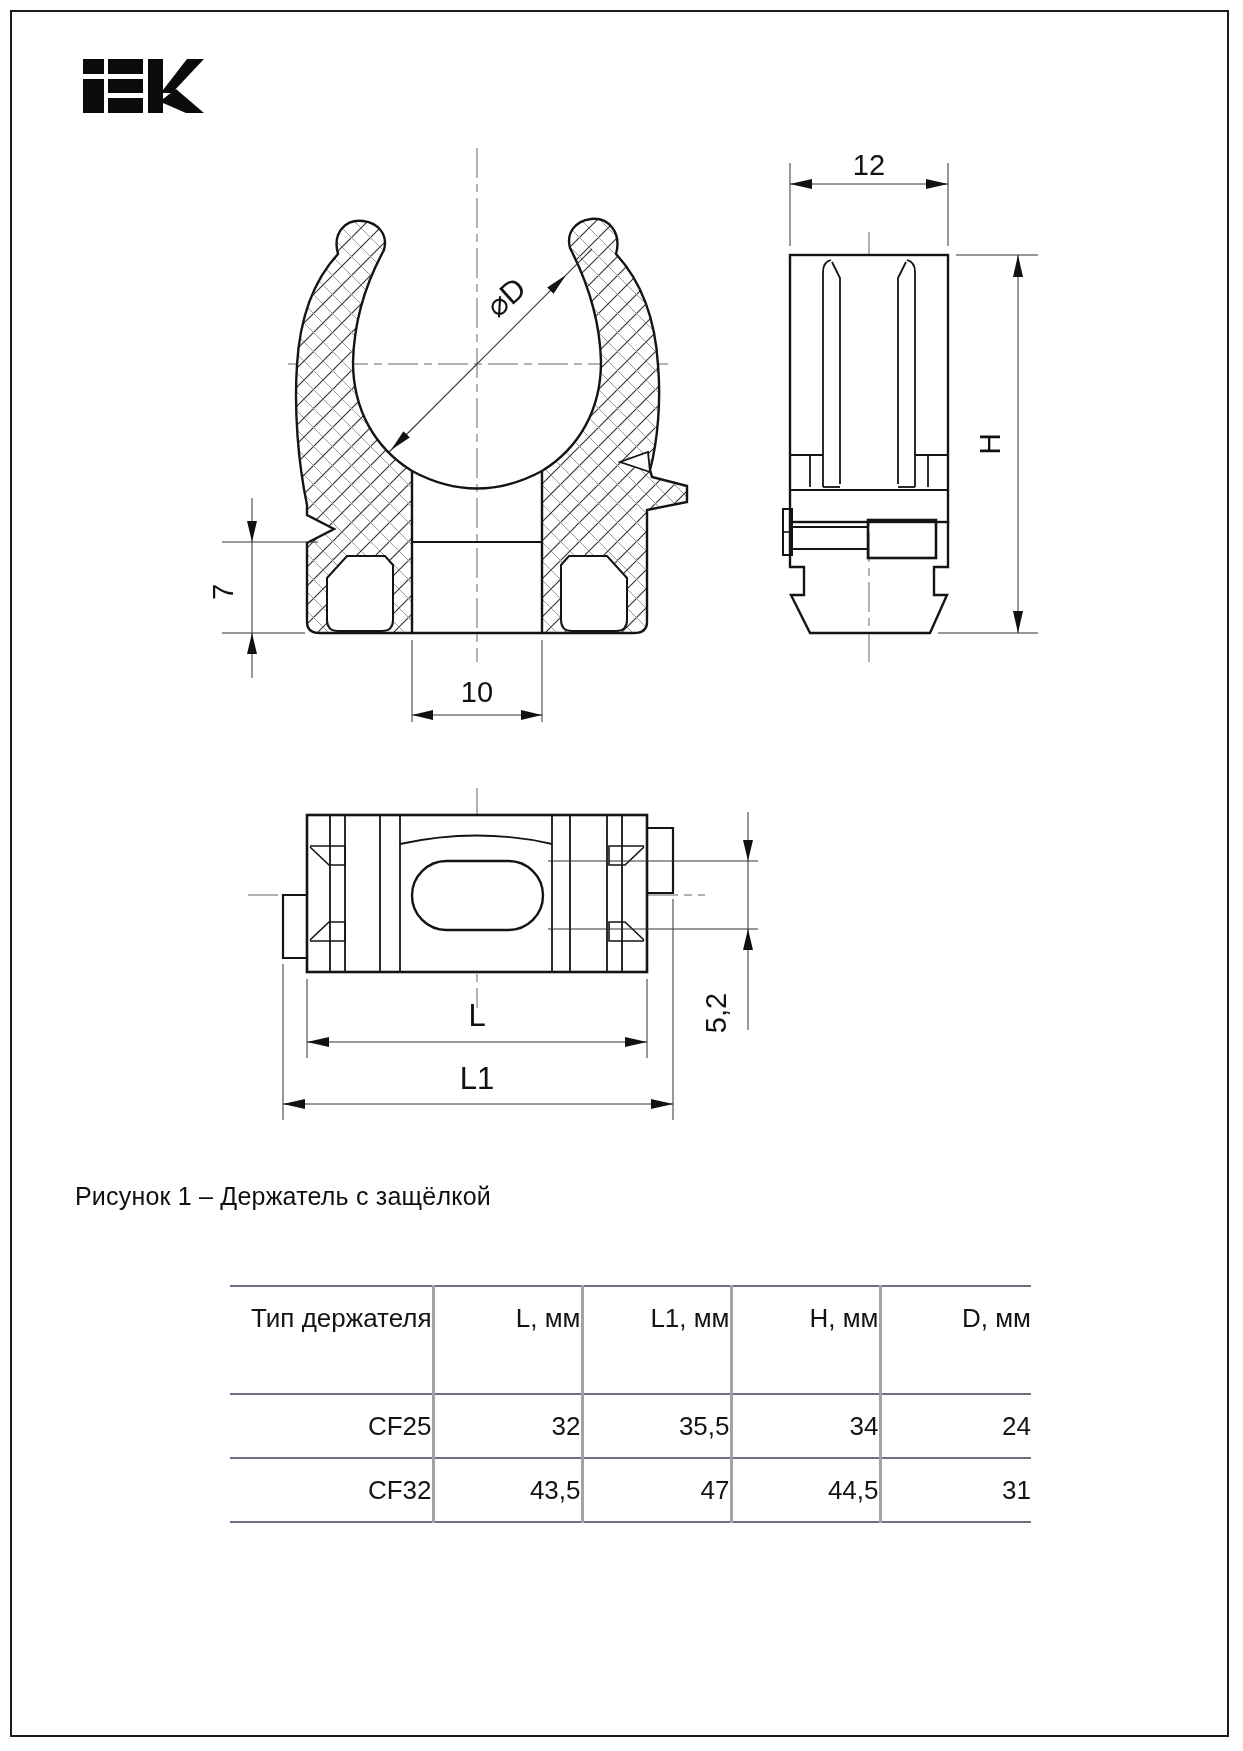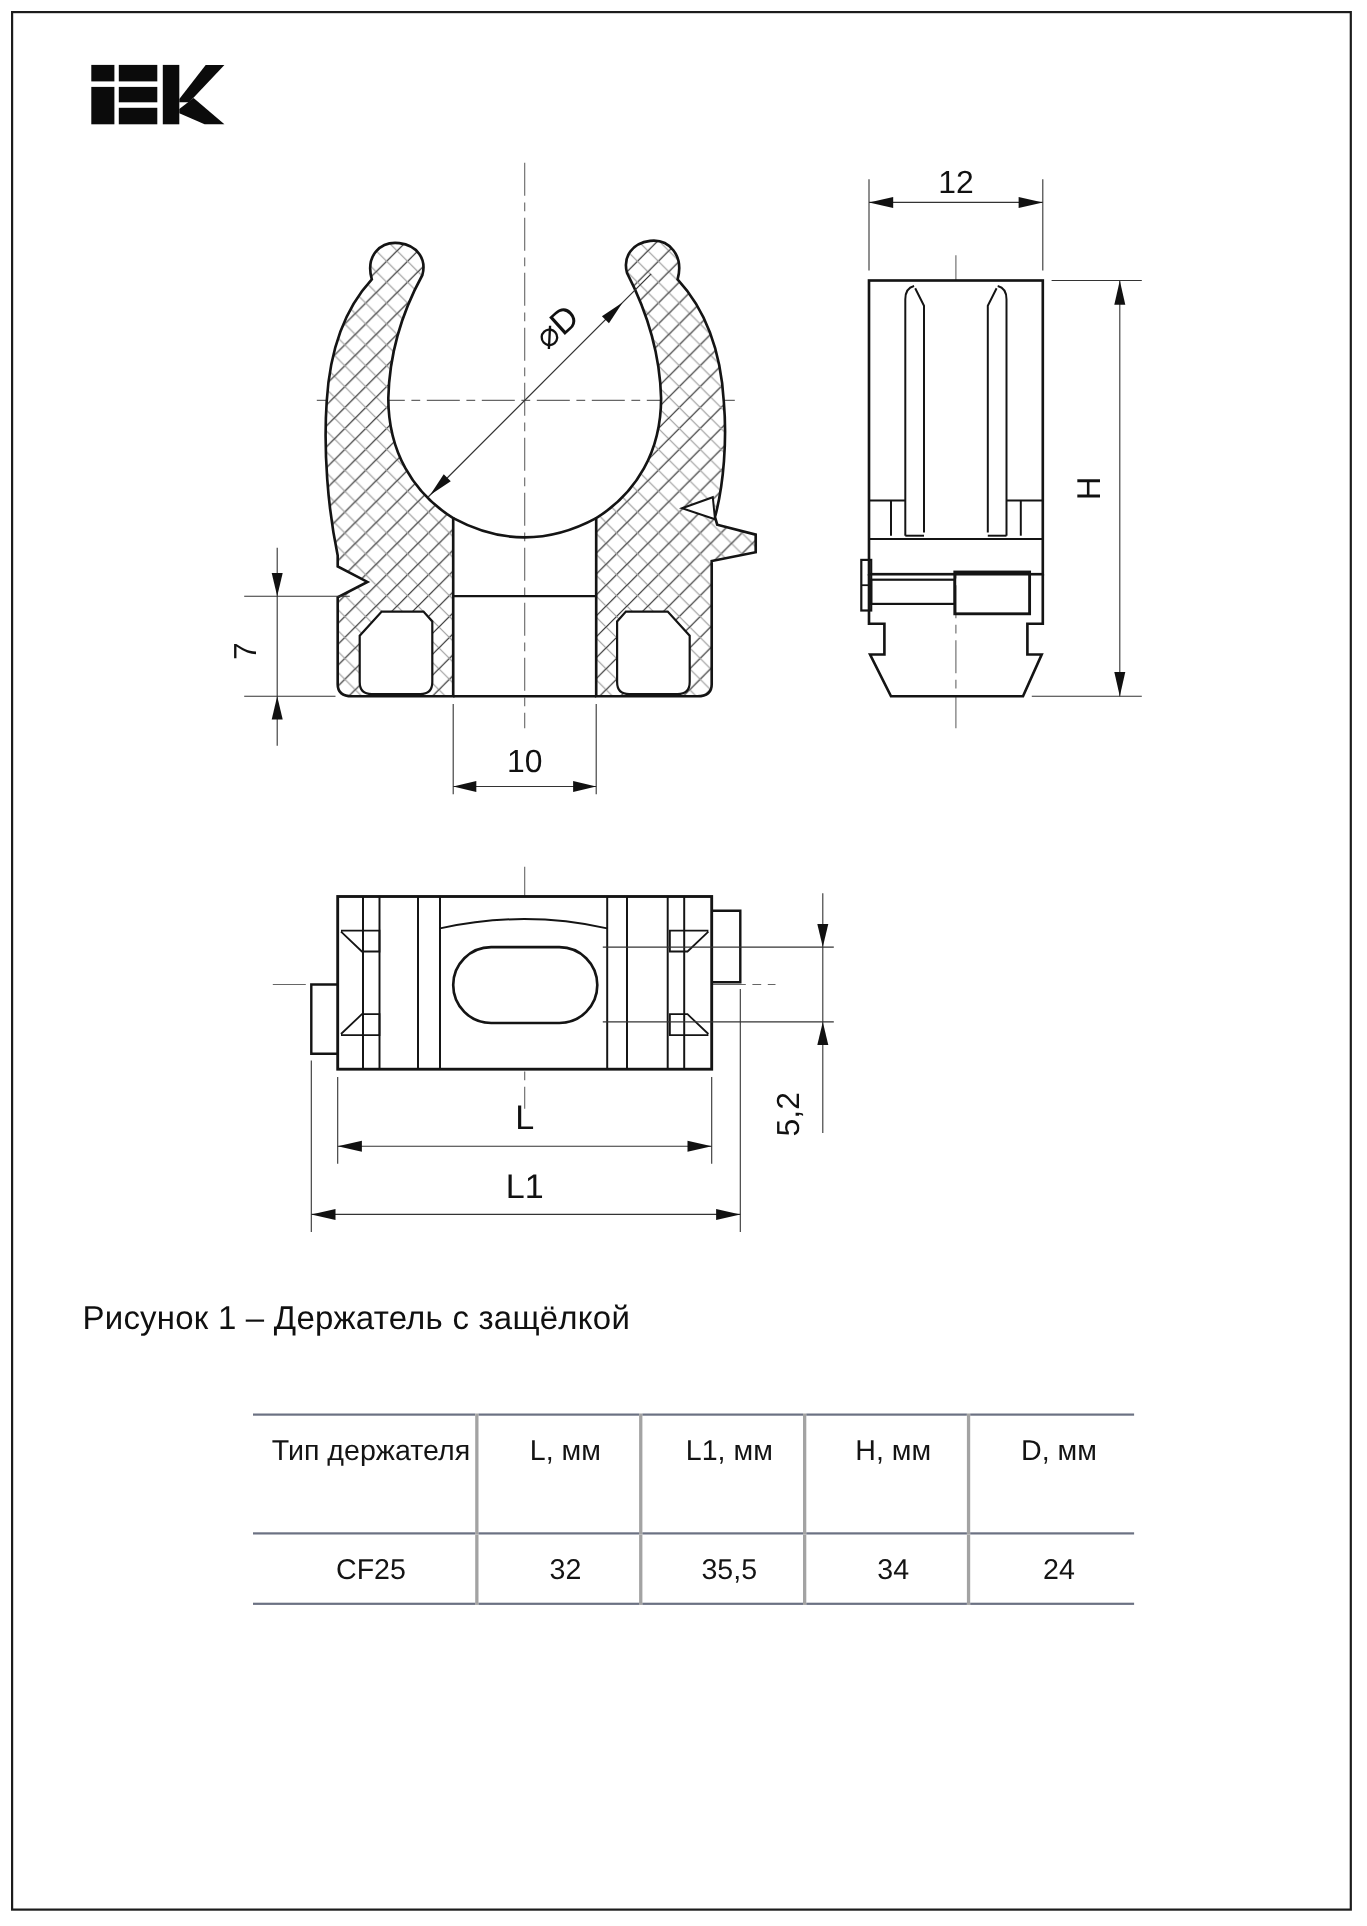--- a/index.html
+++ b/index.html
@@ -1,21 +1,21 @@
 <!DOCTYPE html>
 <html><head>
 <meta charset="utf-8">
 <style>
   html,body{margin:0;padding:0;background:#ffffff;}
   body{width:1243px;height:1751px;position:relative;font-family:"Liberation Sans",sans-serif;color:#111;overflow:hidden;}
   .page-border{position:absolute;left:10px;top:10px;width:1219px;height:1727px;border:2px solid #1c1c1c;box-sizing:border-box;}
   svg text{font-family:"Liberation Sans","DejaVu Sans",sans-serif;fill:#111;}
-  .caption{position:absolute;left:75px;top:1182px;font-size:30px;color:#101010;letter-spacing:0.2px;}
+  .caption{position:absolute;left:75px;top:1182px;font-size:25px;color:#101010;letter-spacing:0.2px;}
   .spec-table{position:absolute;left:230px;top:1285px;border-collapse:collapse;table-layout:fixed;width:801px;font-size:26px;color:#141414;}
-  .spec-table td,.spec-table th{padding:0 0 0 13px;text-align:center;font-weight:normal;box-sizing:border-box;}
+  .spec-table td,.spec-table th{padding:0 0 0 13px;text-align:right;font-weight:normal;box-sizing:border-box;}
   .spec-table thead tr{height:108px;border-top:2px solid #6b7182;border-bottom:2px solid #6b7182;}
   .spec-table tbody tr{height:64px;border-bottom:2px solid #6b7182;}
   .spec-table th{vertical-align:top;padding-top:13px;line-height:1.45;}
   .spec-table td{vertical-align:middle;}
   .spec-table th + th, .spec-table td + td{border-left:3px solid #a3a3a3;}
 </style>
 </head>
 <body>
 
 <div class="page-border"></div>
@@ -208,14 +208,21 @@
     </tr>
   </thead>
   <tbody>
     <tr>
       <td>CF25</td>
       <td>32</td>
       <td>35,5</td>
       <td>34</td>
       <td>24</td>
     </tr>
+    <tr>
+      <td>CF32</td>
+      <td>43,5</td>
+      <td>47</td>
+      <td>44,5</td>
+      <td>31</td>
+    </tr>
   </tbody>
 </table>
 
 </body></html>

